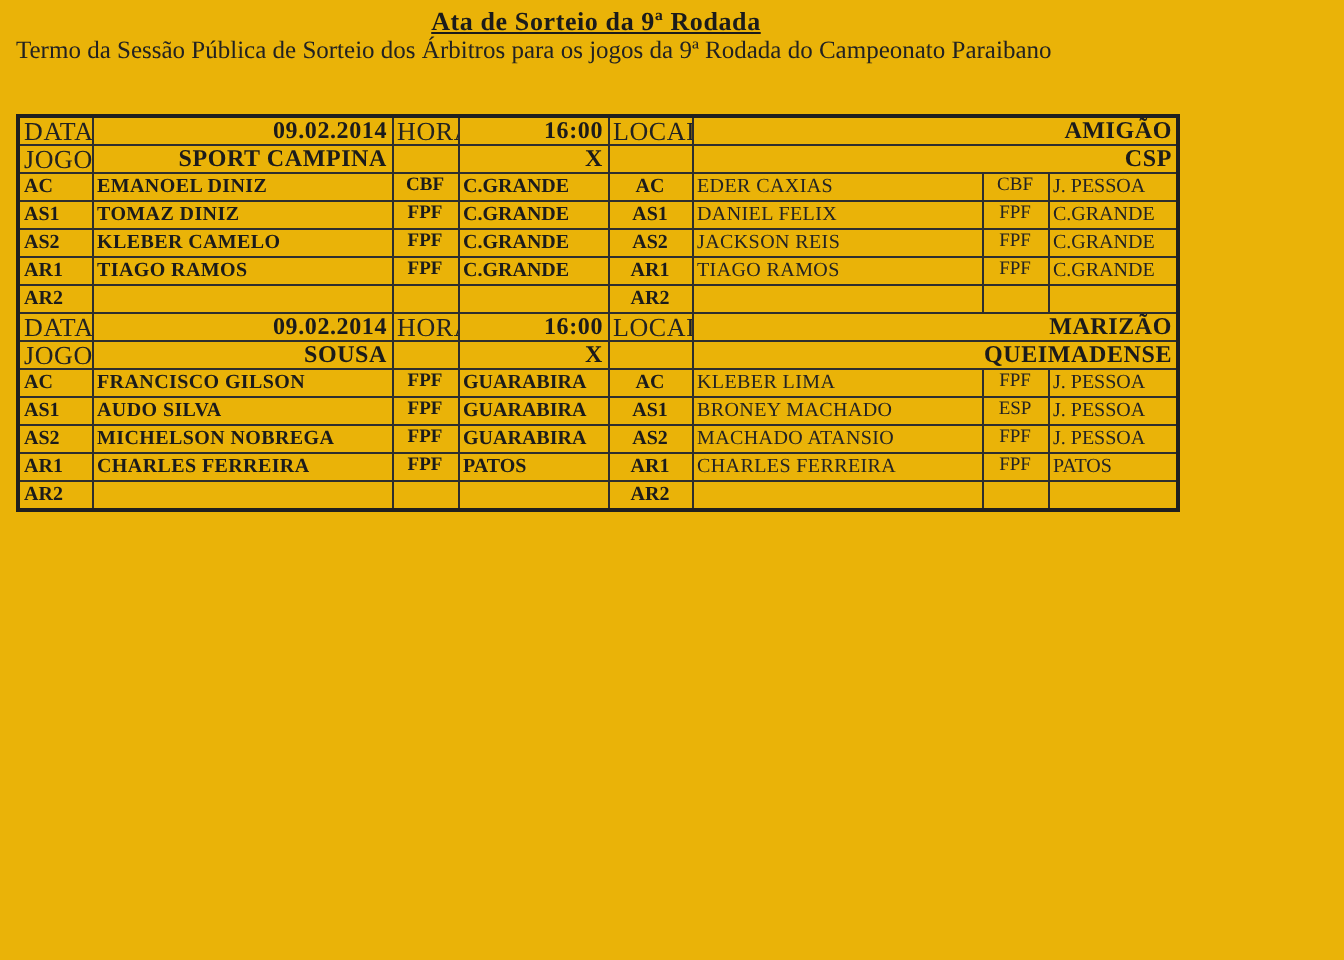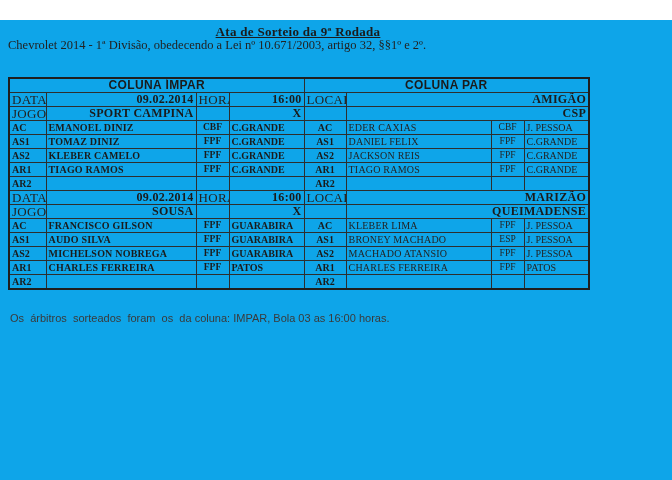--- a/index.html
+++ b/index.html
@@ -4,21 +4,21 @@
 <style>
   html,body{margin:0;padding:0;}
   body{
     width:672px;height:480px;
     background:#ffffff;
     font-family:"Liberation Serif", serif;
     color:#1b1b1b;
     position:relative;
     overflow:hidden;
   }
-  .page{position:absolute;inset:0;background:#0ea5e9;margin-top:20px;}
+  .page{position:absolute;inset:0;background:#eab308;}
 
   .title{
     position:absolute;top:2px;left:8px;width:580px;
     text-align:center;
   }
   .title-text{
     font-family:"Liberation Serif", serif;
     font-size:13px;font-weight:bold;
     text-decoration:underline;
     letter-spacing:0.3px;
@@ -77,40 +77,36 @@
 </head>
 <body>
 
 <div class="page">
 
   <div class="title">
     <span class="title-text">Ata de Sorteio da 9ª Rodada</span>
   </div>
 
   <div class="intro">
-    <div>Chevrolet 2014 - 1ª Divisão, obedecendo a Lei nº 10.671/2003, artigo 32, §§1º e 2º.</div>
+    <div>Termo da Sessão Pública de Sorteio dos Árbitros para os jogos da 9ª Rodada do Campeonato Paraibano</div>
   </div>
 
   <table class="sorteio">
     <colgroup>
       <col style="width:37px">
         <col style="width:150px">
         <col style="width:33px">
         <col style="width:75px">
       <col style="width:42px">
         <col style="width:145px">
         <col style="width:33px">
         <col style="width:65px">
     </colgroup>
 
     <tbody>
-        <tr>
-      <td colspan="4" class="colhead">COLUNA ÍMPAR</td>
-      <td colspan="4" class="colhead">COLUNA PAR</td>
-    </tr>
 
     <tr>
       <td class="lbl">DATA</td>
       <td class="big">09.02.2014</td>
       <td class="lbl">HORA</td>
       <td class="big">16:00</td>
       <td class="lbl">LOCAL</td>
       <td class="big" colspan="3">AMIGÃO</td>
     </tr>
     <tr>
@@ -236,15 +232,14 @@
       <td class="fedL"></td>
       <td class="cityL"></td>
       <td class="pos posR">AR2</td>
       <td class="nameR"></td>
       <td class="fedR"></td>
       <td class="cityR"></td>
     </tr>
   </tbody>
     </table>
 
-  <div class="footer">Os  árbitros  sorteados  foram  os  da coluna: IMPAR, Bola 03 as 16:00 horas.</div>
 
 </div>
 
 </body></html>

